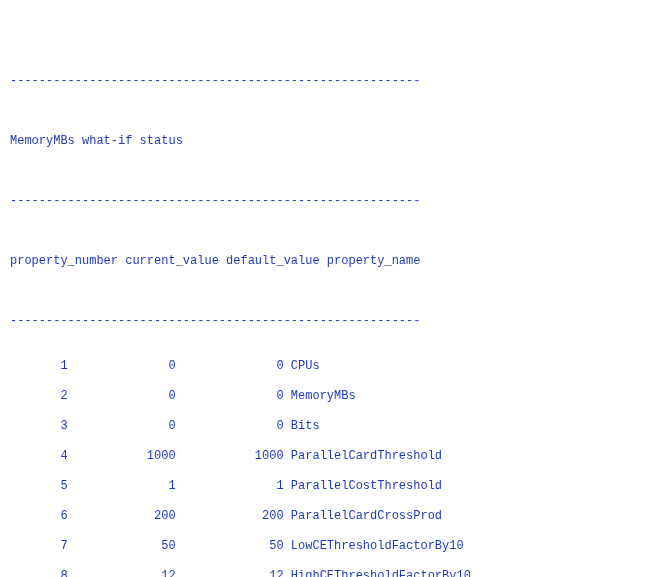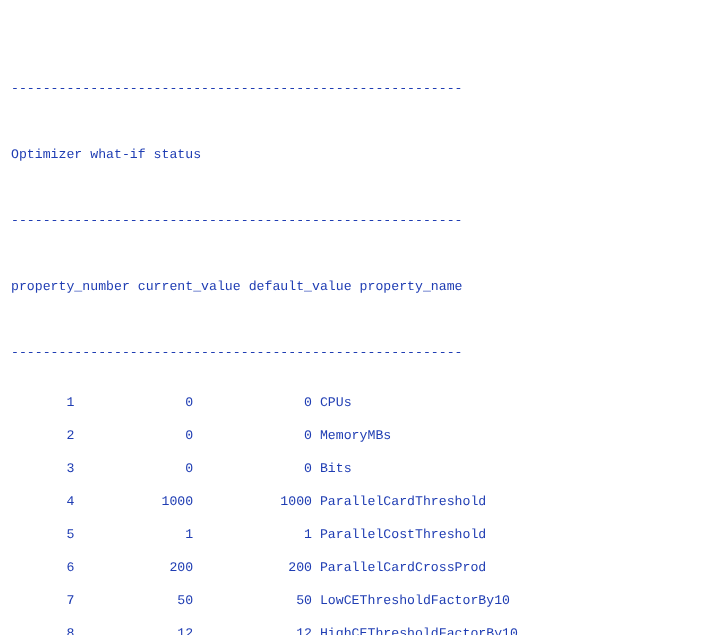--- a/index.html
+++ b/index.html
@@ -21,21 +21,21 @@
     display: block;
   }
 </style>
 </head>
 <body>
 
 
 
 <span class="line">---------------------------------------------------------</span>
 <span class="line"> </span>
-<span class="line">Optimizer what-if status</span>
+<span class="line">MemoryMBs what-if status</span>
 <span class="line"> </span>
 <span class="line">---------------------------------------------------------</span>
 <span class="line"> </span>
 <span class="line">property_number current_value default_value property_name</span>
 <span class="line"> </span>
 <span class="line">---------------------------------------------------------</span>
 <span class="line"> </span><span class="line">       1              0              0 CPUs</span><span class="line"> </span><span class="line">       2              0              0 MemoryMBs</span><span class="line"> </span><span class="line">       3              0              0 Bits</span><span class="line"> </span><span class="line">       4           1000           1000 ParallelCardThreshold</span><span class="line"> </span><span class="line">       5              1              1 ParallelCostThreshold</span><span class="line"> </span><span class="line">       6            200            200 ParallelCardCrossProd</span><span class="line"> </span><span class="line">       7             50             50 LowCEThresholdFactorBy10</span><span class="line"> </span><span class="line">       8             12             12 HighCEThresholdFactorBy10</span>
 
 
 

